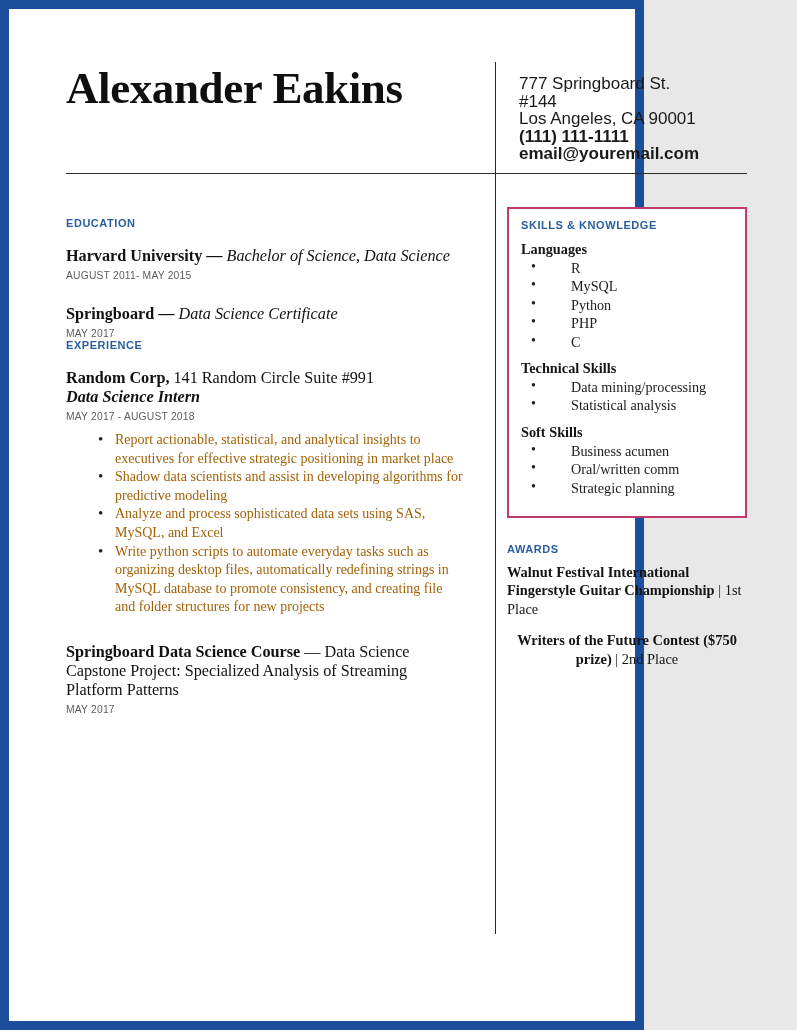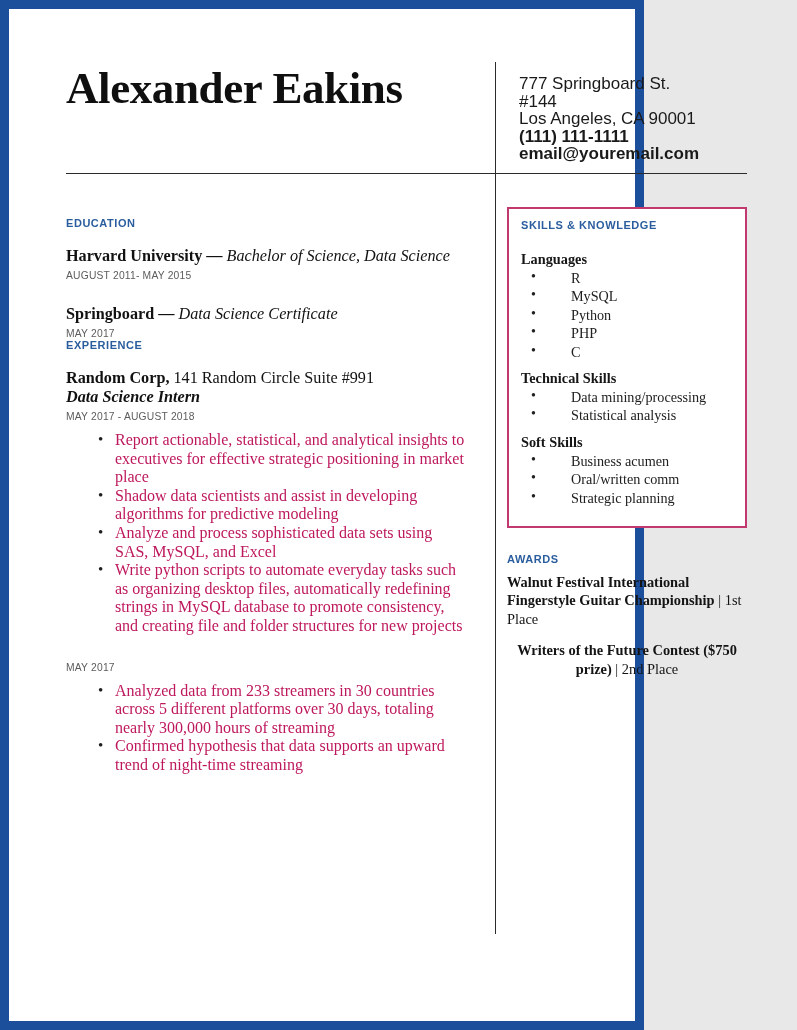--- a/index.html
+++ b/index.html
@@ -123,42 +123,42 @@
 
   ul.bullets {
     list-style: none;
     margin: 9px 0 0 0;
     padding: 0;
   }
   ul.bullets > li {
     position: relative;
     padding-left: 49px;
     font-family: "Liberation Serif", serif;
-    font-size: 16px;
+    font-size: 14px;
     line-height: 18.6px;
-    color: #be185d;
+    color: #a16207;
     margin-bottom: 0px;
   }
   ul.bullets > li::before {
     content: "\2022";
     position: absolute;
     left: 32px;
     top: -1px;
     font-size: 15px;
     color: #20201f;
   }
 
   
   #skills-box {
     box-sizing: border-box;
     border: 2.6px solid #c2396f;
     padding: 10px 12px 13px 12px;
     background: #ffffff;
   }
-  #skills-box .section-heading { margin-bottom: 20px; }
+  #skills-box .section-heading { margin-bottom: 10px; }
 
   .skills-group-label {
     font-family: "Liberation Serif", serif;
     font-weight: bold;
     font-size: 14.3px;
     line-height: 17px;
     color: #161616;
     margin: 0 0 1px 0;
   }
   ul.skill-list {
@@ -241,25 +241,22 @@
           <p class="entry-date">MAY 2017 - AUGUST 2018</p>
           <ul class="bullets">
             <li>Report actionable, statistical, and analytical insights to executives for effective strategic positioning in market place</li>
             <li>Shadow data scientists and assist in developing algorithms for predictive modeling</li>
             <li>Analyze and process sophisticated data sets using SAS, MySQL, and Excel</li>
             <li>Write python scripts to automate everyday tasks such as organizing desktop files, automatically redefining strings in MySQL database to promote consistency, and creating file and folder structures for new projects</li>
           </ul>
         </div>
 
         <div class="entry" style="margin-top:26px;">
+          <p class="entry-title"><span class="b">Springboard Data Science Course</span><span> — Data Science Capstone Project: Specialized Analysis of Streaming Platform Patterns</span></p>
           <p class="entry-date">MAY 2017</p>
-          <ul class="bullets">
-            <li>Analyzed data from 233 streamers in 30 countries across 5 different platforms over 30 days, totaling nearly 300,000 hours of streaming</li>
-            <li>Confirmed hypothesis that data supports an upward trend of night-time streaming</li>
-          </ul>
         </div>
       </div>
     </div>
 
     <div id="right-column">
 
       <div id="skills-box">
         <div class="section-heading">SKILLS &amp; KNOWLEDGE</div>
 
         <div class="skills-group-label">Languages</div>

